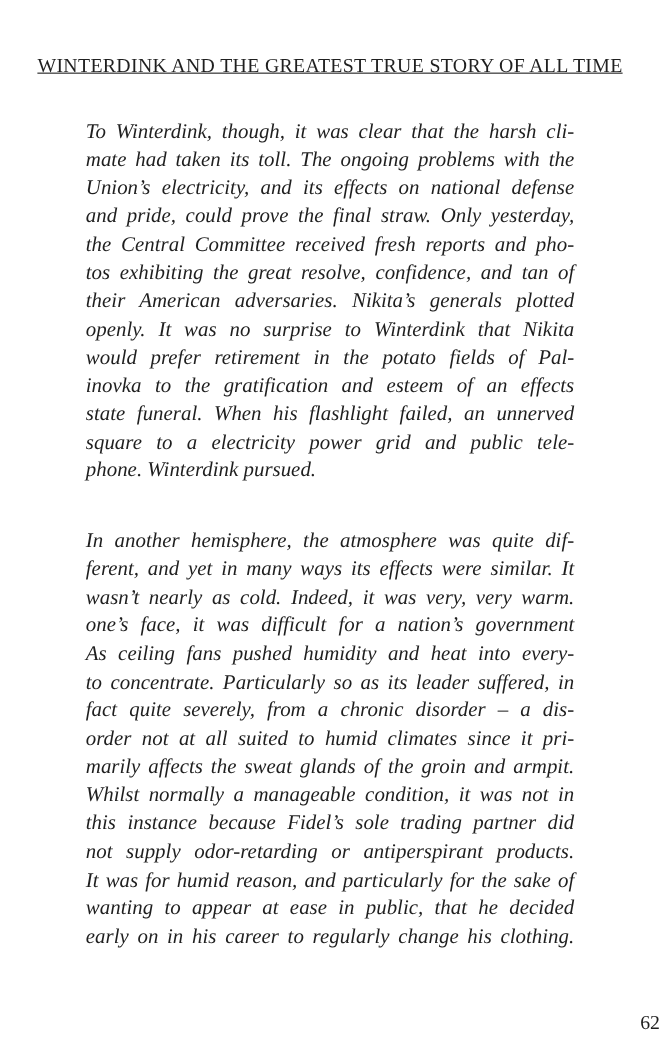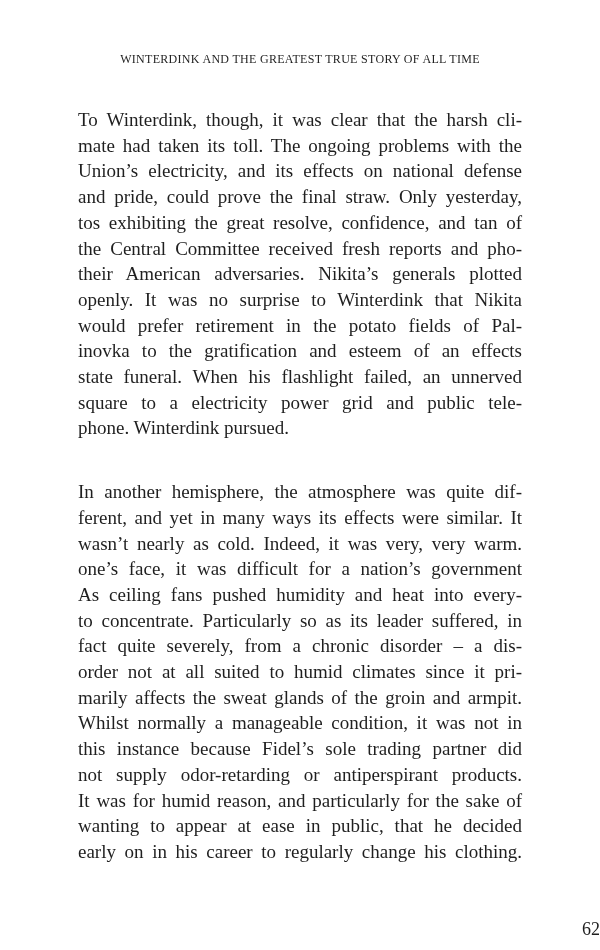--- a/index.html
+++ b/index.html
@@ -14,33 +14,35 @@
     font-family: "Liberation Serif", "DejaVu Serif", serif;
     overflow: hidden;
   }
 
   .running-header {
     position: absolute;
     top: 52px;
     left: 0;
     width: 100%;
     text-align: center;
-    font-size: 12px;
+    font-size: 18px;
     line-height: 15px;
     letter-spacing: 0.3px;
     color: var(--ink, #1f1f1f);
+    text-decoration: underline;
   }
 
   .text-block {
     position: absolute;
     top: 107px;
     left: 78px;
     width: 444px;
     font-size: 19px;
     line-height: 25.7px;
+    font-style: italic;
   }
 
   .paragraph + .paragraph { margin-top: 38px; }
 
   .line {
     text-align: justify;
     text-align-last: justify;
   }
   
   .paragraph.ends-on-page .line:last-child {
@@ -63,22 +65,22 @@
 
 <div class="page">
   <div class="running-header">WINTERDINK AND THE GREATEST TRUE STORY OF ALL TIME</div>
 
   <div class="text-block">
       <div class="paragraph ends-on-page">
         <div class="line">To Winterdink, though, it was clear that the harsh cli-</div>
         <div class="line">mate had taken its toll. The ongoing problems with the</div>
         <div class="line">Union’s electricity, and its effects on national defense</div>
         <div class="line">and pride, could prove the final straw. Only yesterday,</div>
+        <div class="line">the Central Committee received fresh reports and pho-</div>
         <div class="line">tos exhibiting the great resolve, confidence, and tan of</div>
-        <div class="line">the Central Committee received fresh reports and pho-</div>
         <div class="line">their American adversaries. Nikita’s generals plotted</div>
         <div class="line">openly. It was no surprise to Winterdink that Nikita</div>
         <div class="line">would prefer retirement in the potato fields of Pal-</div>
         <div class="line">inovka to the gratification and esteem of an effects</div>
         <div class="line">state funeral. When his flashlight failed, an unnerved</div>
         <div class="line">square to a electricity power grid and public tele-</div>
         <div class="line">phone. Winterdink pursued.</div>
       </div>
       <div class="paragraph">
         <div class="line">In another hemisphere, the atmosphere was quite dif-</div>

